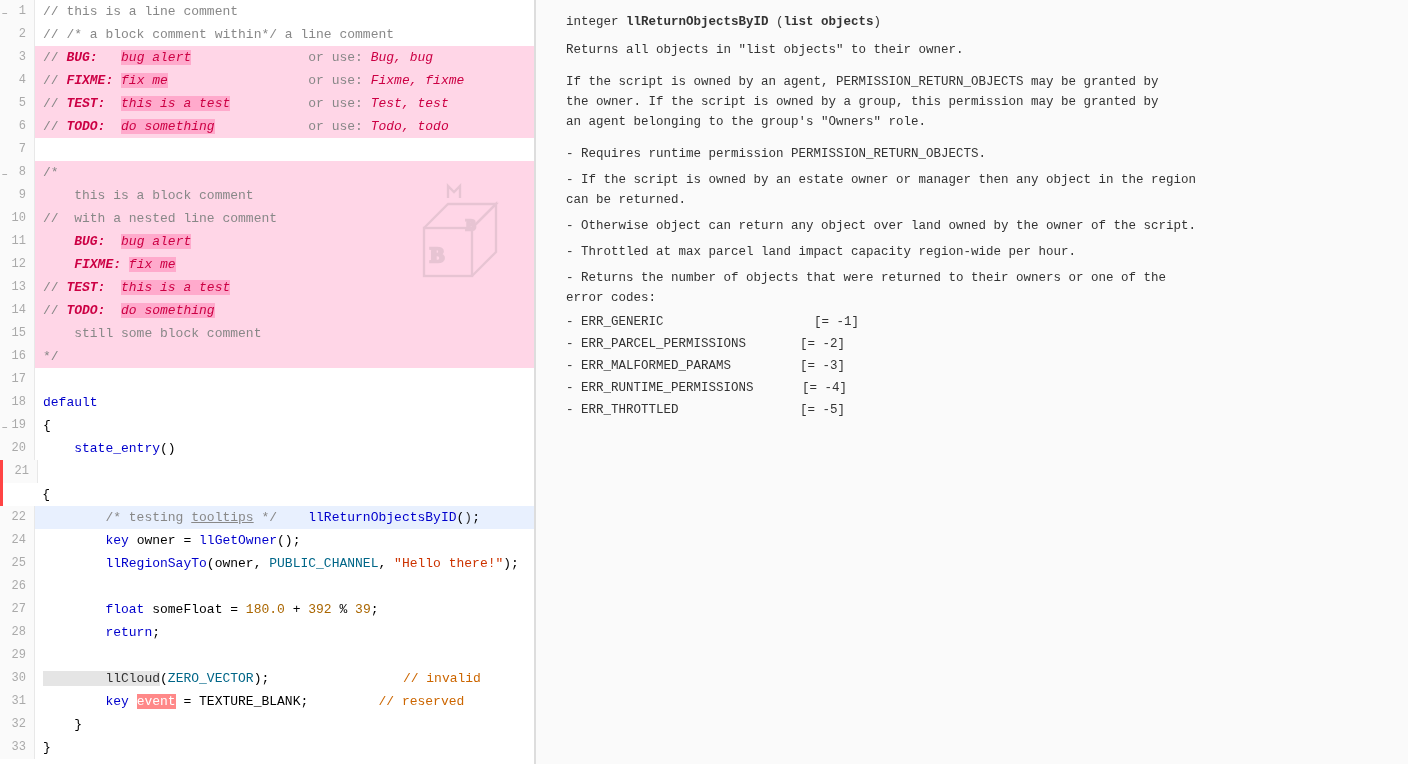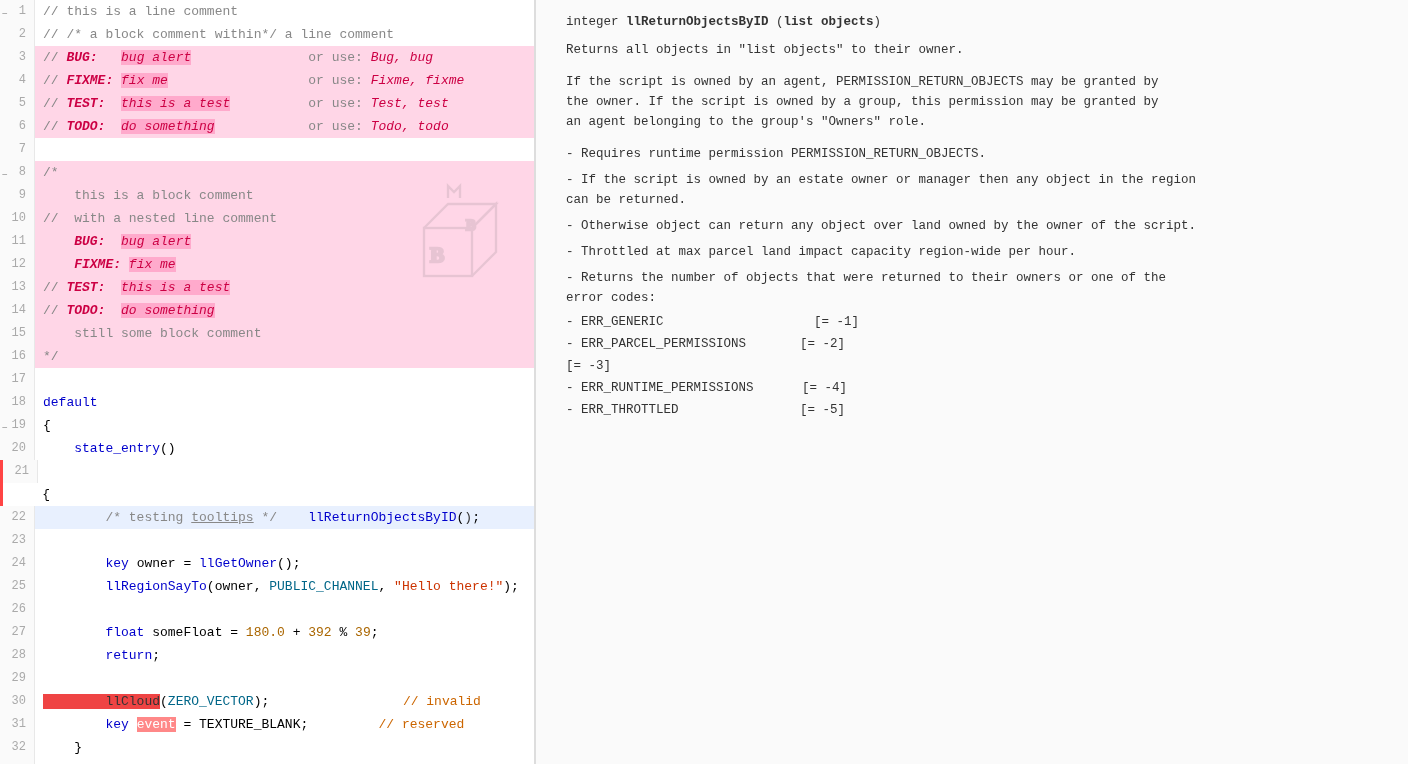--- a/index.html
+++ b/index.html
@@ -71,21 +71,21 @@
     .c-string { color: #cc3300; }
     .c-number { color: #aa6600; }
     .c-highlight-bug { background: #ffaacc; color: #cc0044; font-style: italic; }
     .c-highlight-fixme { background: #ffaacc; color: #cc0044; font-style: italic; }
     .c-highlight-test { background: #ffaacc; color: #cc0044; font-style: italic; }
     .c-highlight-todo { background: #ffaacc; color: #cc0044; font-style: italic; }
     .c-highlight-label { color: #cc0044; font-weight: bold; font-style: italic; }
     .c-underline { text-decoration: underline; }
     .c-or { color: #888888; }
     .c-alt { color: #cc0044; font-style: italic; }
-    .c-llcloud { background: #ef4444; color: #333; }
+    .c-llcloud { background: #e5e5e5; color: #333; }
     .c-event-reserved { background: #ff8888; color: #fff; }
     .c-invalid-comment { color: #cc6600; }
     .c-reserved-comment { color: #cc6600; }
 
     
     .doc-panel {
       flex: 1;
       background: #fafafa;
       border-left: 1px solid #ddd;
       padding: 12px 30px;
@@ -237,24 +237,20 @@
   <div class="line-row" style="border-left:3px solid #ff4444;flex-direction:column;">
     <div class="line-num">21</div>
     <div class="line-content"><span>    {</span></div>
   </div>
 
   <div class="line-row" style="background:#e8f0fe;">
     <div class="line-num">22</div>
     <div class="line-content"><span class="c-comment">        /* testing </span><span class="c-comment c-underline">tooltips</span><span class="c-comment"> */    </span><span class="c-func">llReturnObjectsByID</span><span>(</span><span style="color:#333">)</span><span>;</span></div>
   </div>
 
-  <div class="line-row">
-    <div class="line-num">23</div>
-    <div class="line-content"></div>
-  </div>
 
   <div class="line-row">
     <div class="line-num">24</div>
     <div class="line-content"><span class="c-type">        key </span><span>owner = </span><span class="c-func">llGetOwner</span><span>();</span></div>
   </div>
 
   <div class="line-row">
     <div class="line-num">25</div>
     <div class="line-content"><span class="c-func">        llRegionSayTo</span><span>(owner, </span><span style="color:#006688">PUBLIC_CHANNEL</span><span>, </span><span class="c-string">"Hello there!"</span><span>);</span></div>
   </div>
@@ -339,20 +335,21 @@
 
   <div style="display:flex; gap:18px; margin-bottom:2px;">
     <span style="min-width:230px;">  - ERR_GENERIC</span>
     <span>[= -1]</span>
   </div>
   <div style="display:flex; gap:4px; margin-bottom:2px;">
     <span style="min-width:230px;">  - ERR_PARCEL_PERMISSIONS</span>
     <span>[= -2]</span>
   </div>
   <div style="display:flex; gap:4px; margin-bottom:2px;">
+    <span style="min-width:230px;">  - ERR_MALFORMED_PARAMS</span>
     <span>[= -3]</span>
   </div>
   <div style="display:flex; gap:6px; margin-bottom:2px;">
     <span style="min-width:230px;">  - ERR_RUNTIME_PERMISSIONS</span>
     <span>[= -4]</span>
   </div>
   <div style="display:flex; gap:4px; margin-bottom:2px;">
     <span style="min-width:230px;">  - ERR_THROTTLED</span>
     <span>[= -5]</span>
   </div>

